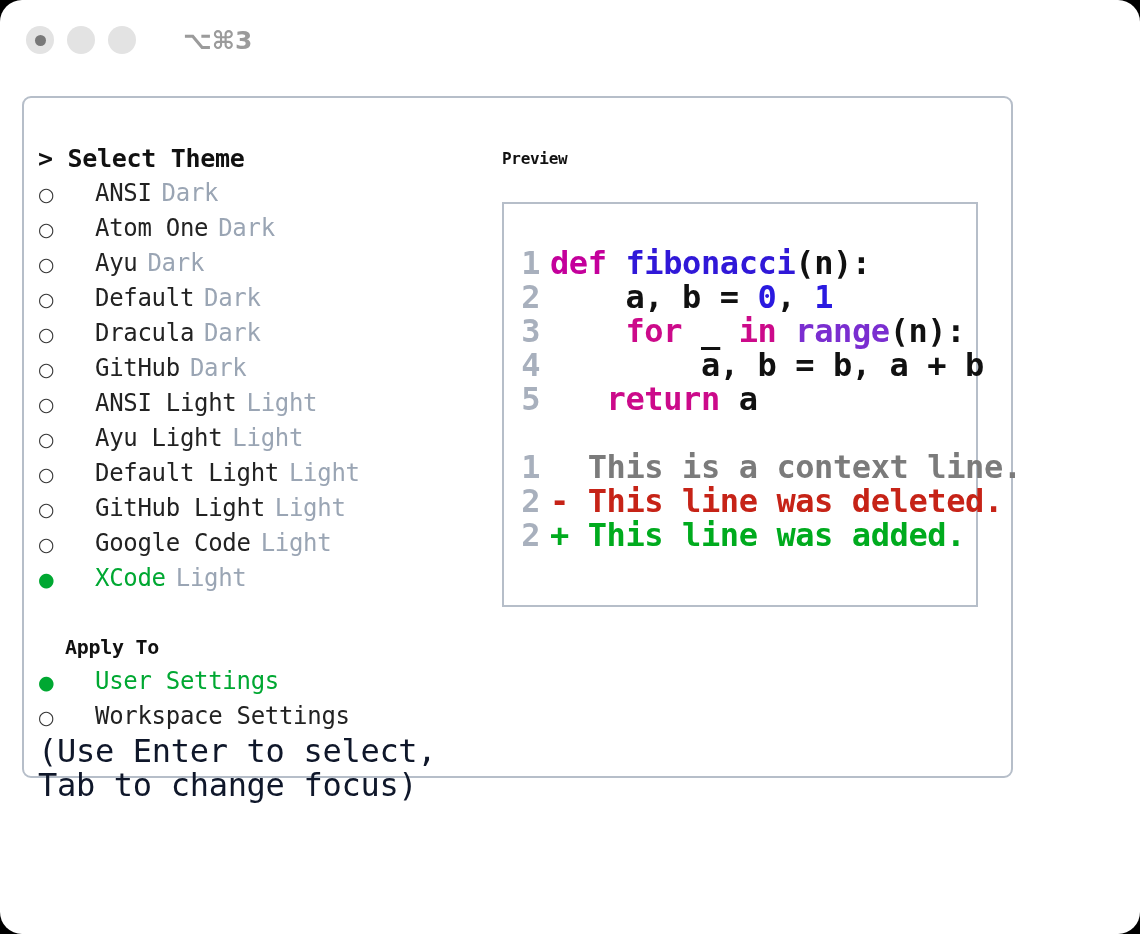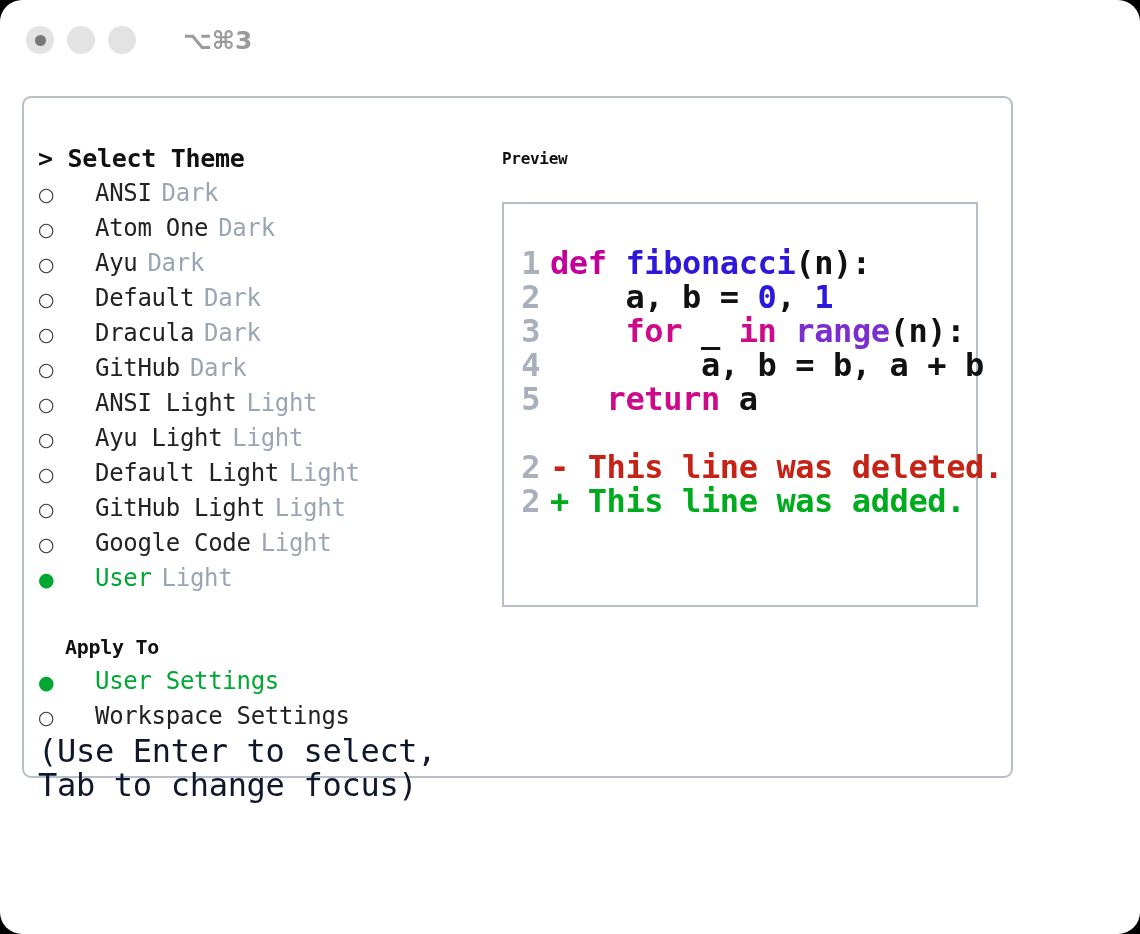--- a/index.html
+++ b/index.html
@@ -208,21 +208,21 @@
             <div class="opt-row"><span class="bullet">○</span><span class="opt-label">Atom One</span><span class="opt-tag">Dark</span></div>
             <div class="opt-row"><span class="bullet">○</span><span class="opt-label">Ayu</span><span class="opt-tag">Dark</span></div>
             <div class="opt-row"><span class="bullet">○</span><span class="opt-label">Default</span><span class="opt-tag">Dark</span></div>
             <div class="opt-row"><span class="bullet">○</span><span class="opt-label">Dracula</span><span class="opt-tag">Dark</span></div>
             <div class="opt-row"><span class="bullet">○</span><span class="opt-label">GitHub</span><span class="opt-tag">Dark</span></div>
             <div class="opt-row"><span class="bullet">○</span><span class="opt-label">ANSI Light</span><span class="opt-tag">Light</span></div>
             <div class="opt-row"><span class="bullet">○</span><span class="opt-label">Ayu Light</span><span class="opt-tag">Light</span></div>
             <div class="opt-row"><span class="bullet">○</span><span class="opt-label">Default Light</span><span class="opt-tag">Light</span></div>
             <div class="opt-row"><span class="bullet">○</span><span class="opt-label">GitHub Light</span><span class="opt-tag">Light</span></div>
             <div class="opt-row"><span class="bullet">○</span><span class="opt-label">Google Code</span><span class="opt-tag">Light</span></div>
-            <div class="opt-row selected"><span class="bullet">●</span><span class="opt-label">User</span><span class="opt-tag">Light</span></div>
+            <div class="opt-row selected"><span class="bullet">●</span><span class="opt-label">XCode</span><span class="opt-tag">Light</span></div>
           </div>
         <div class="spacer-row"></div>
         <div class="apply-title">Apply To</div>
         <div id="apply-list">
             <div class="opt-row selected"><span class="bullet">●</span><span class="opt-label">User Settings</span></div>
             <div class="opt-row"><span class="bullet">○</span><span class="opt-label">Workspace Settings</span></div>
           </div>
         <div class="hint">(Use Enter to select, Tab to change focus)</div>
       </div>
 
@@ -231,20 +231,21 @@
         <div class="preview-box">
           <div id="code-block">
               <div class="code-line"><span class="lno">1</span><span class="tok-kw">def </span><span class="tok-fn">fibonacci</span><span class="tok-op">(n):</span></div>
               <div class="code-line"><span class="lno">2</span><span class="tok-txt">    a, b = </span><span class="tok-num">0</span><span class="tok-txt">, </span><span class="tok-num">1</span></div>
               <div class="code-line"><span class="lno">3</span><span class="tok-txt">    </span><span class="tok-kw2">for</span><span class="tok-txt"> _ </span><span class="tok-kw2">in</span><span class="tok-txt"> </span><span class="tok-fn2">range</span><span class="tok-op">(n):</span></div>
               <div class="code-line"><span class="lno">4</span><span class="tok-txt">        a, b = b, a + b</span></div>
               <div class="code-line"><span class="lno">5</span><span class="tok-txt">   </span><span class="tok-kw2">return</span><span class="tok-txt"> a</span></div>
             </div>
           <div class="blank-gap"></div>
           <div id="diff-block">
+              <div class="code-line"><span class="lno">1</span><span class="diff-ctx">  </span><span class="diff-ctx">This is a context line.</span></div>
               <div class="code-line"><span class="lno">2</span><span class="diff-del">- </span><span class="diff-del">This line was deleted.</span></div>
               <div class="code-line"><span class="lno">2</span><span class="diff-add">+ </span><span class="diff-add">This line was added.</span></div>
             </div>
         </div>
       </div>
 
     </div>
   </div>
 </div>
 

